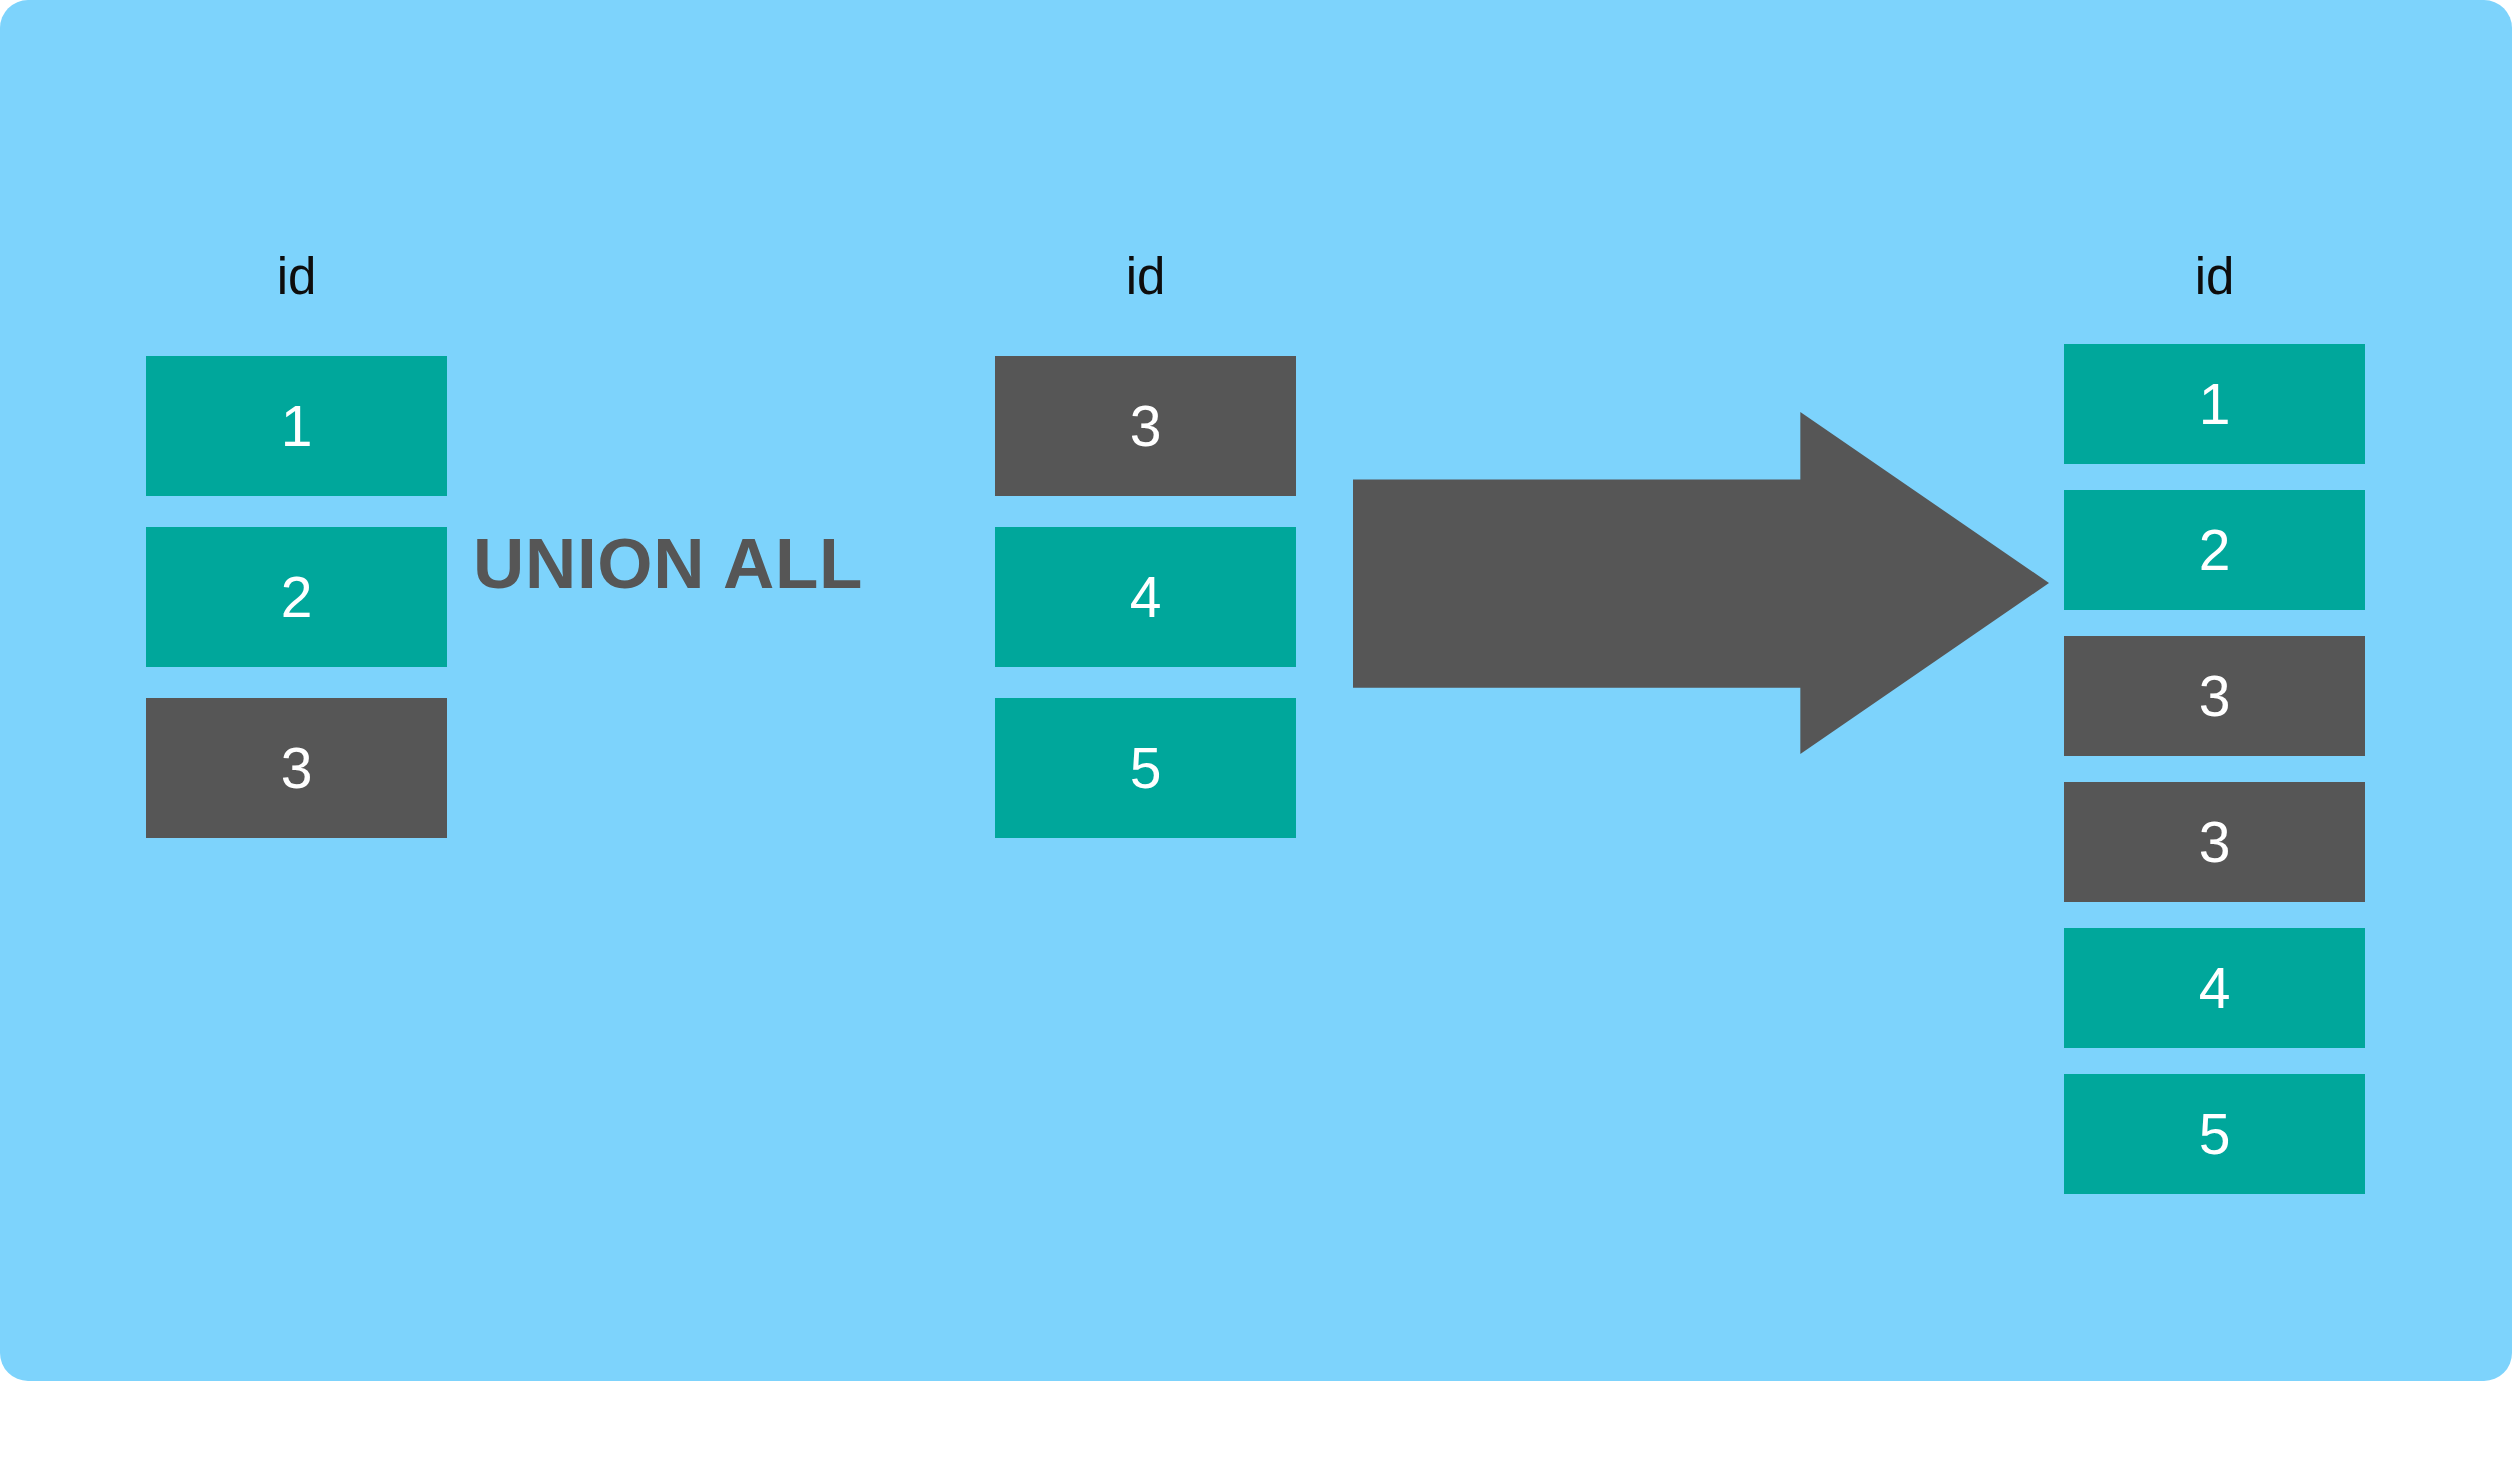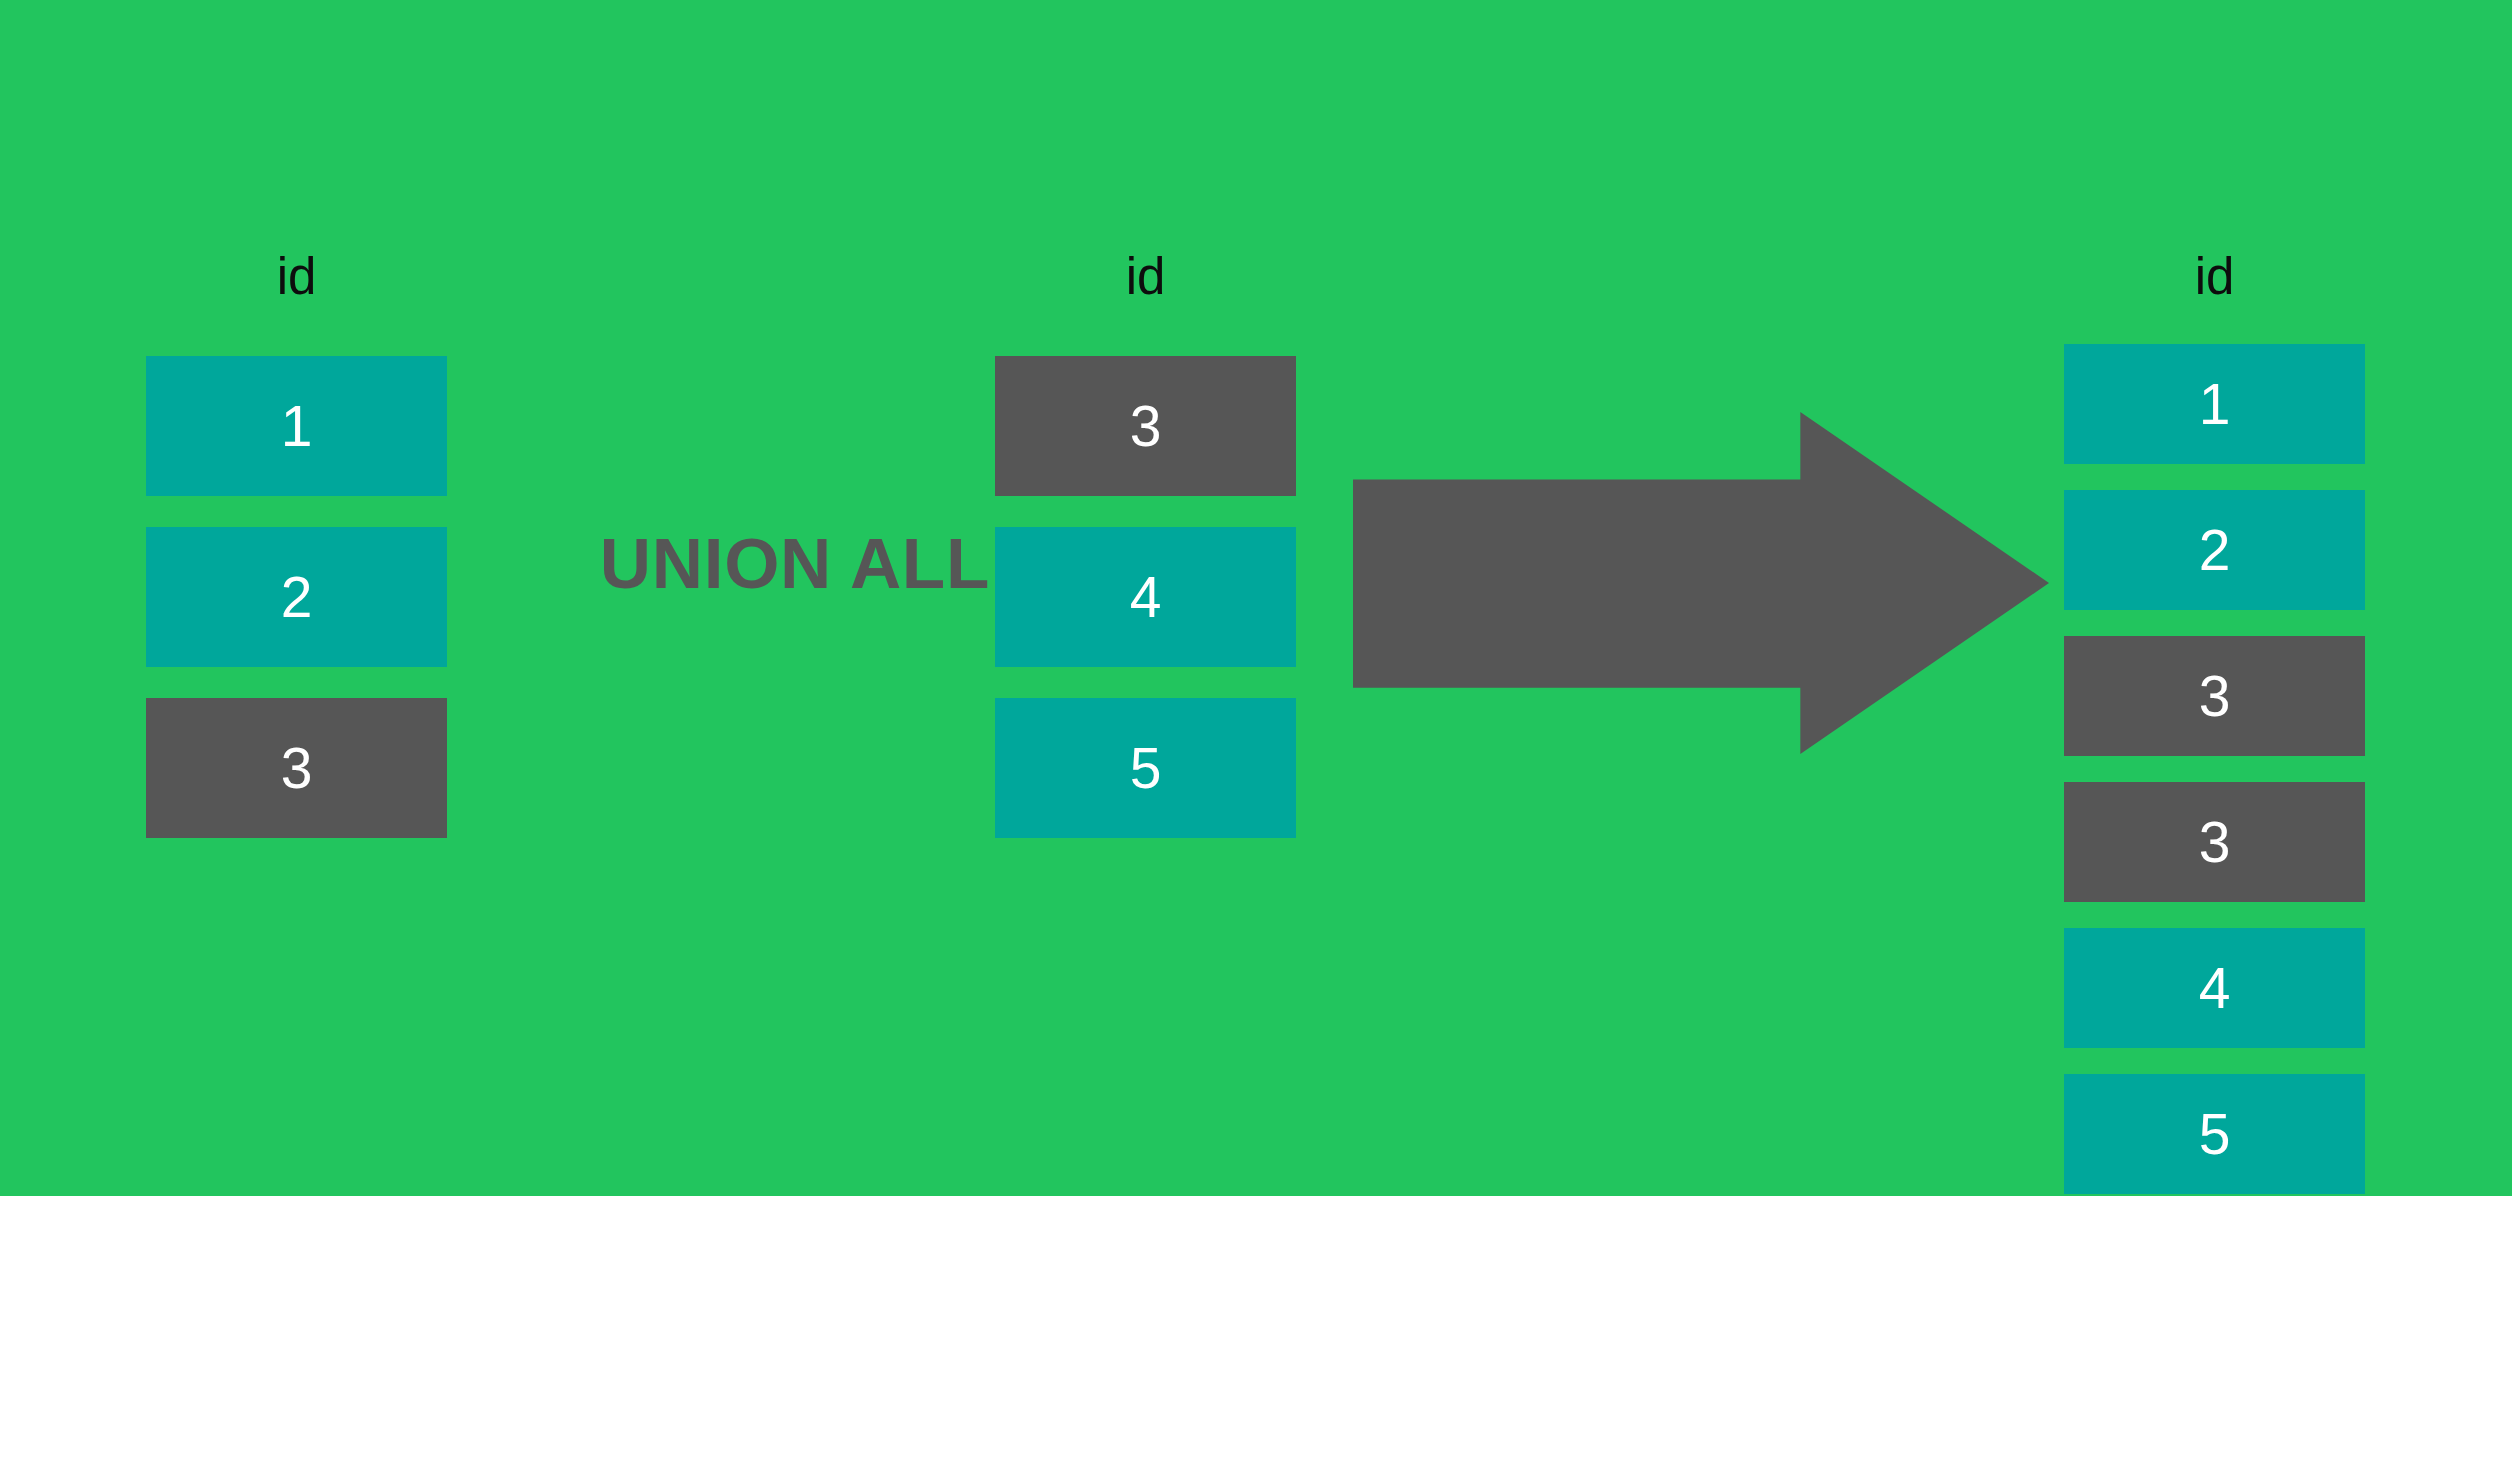--- a/index.html
+++ b/index.html
@@ -9,22 +9,23 @@
   }
   body {
     width: 2512px;
     height: 1459px;
     font-family: "Liberation Sans", sans-serif;
     overflow: hidden;
   }
   #stage {
     position: relative;
     width: 2512px;
-    height: 1196px;
-    background: #22c55e;
+    height: 1381px;
+    background: #7dd3fc;
+    border-radius: 28px;
   }
 
   
   .column {
     position: absolute;
     width: 301px;
   }
   .col-header {
     position: absolute;
     top: 0;
@@ -64,21 +65,21 @@
   }
   
   .col-c .cell {
     height: 120px;
     margin-bottom: 26px;
   }
 
   
   #union-label {
     position: absolute;
-    text-align: right;
+    text-align: left;
     color: #565656;
     font-weight: 700;
     font-size: 71px;
     line-height: 71px;
     letter-spacing: 0.7px;
     white-space: nowrap;
     font-family: "Liberation Sans", sans-serif;
   }
 
   

